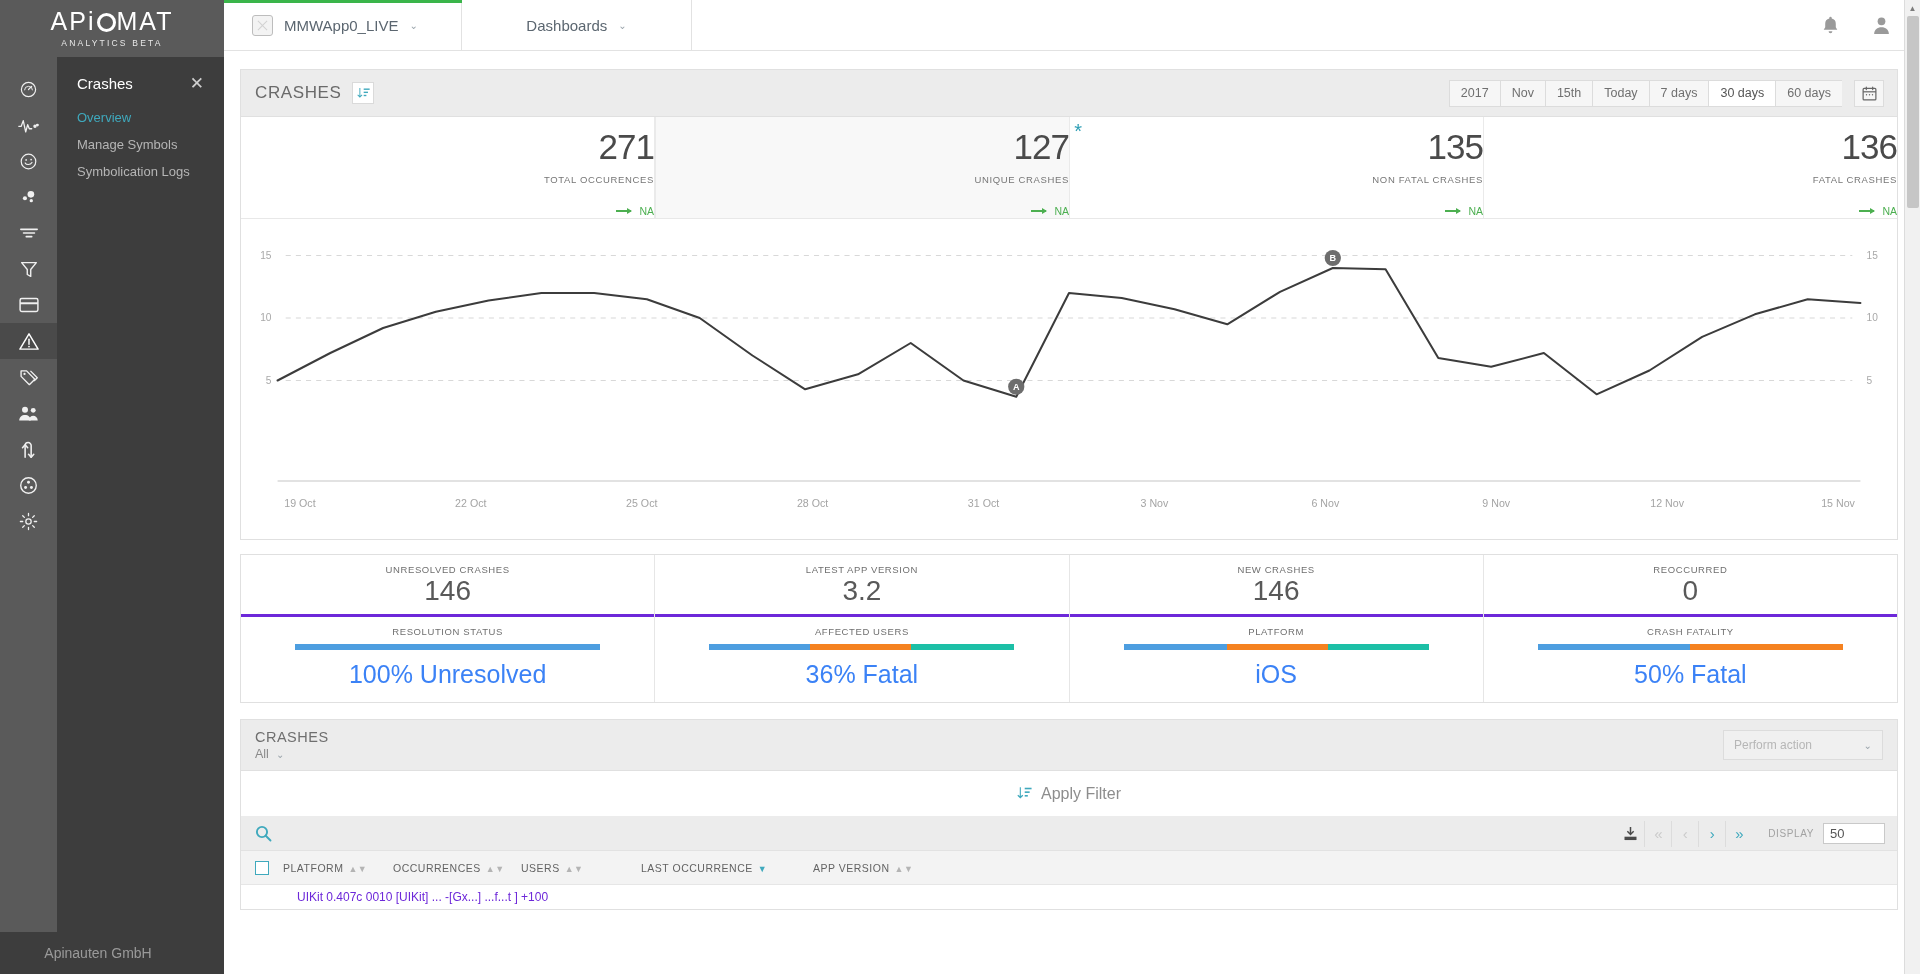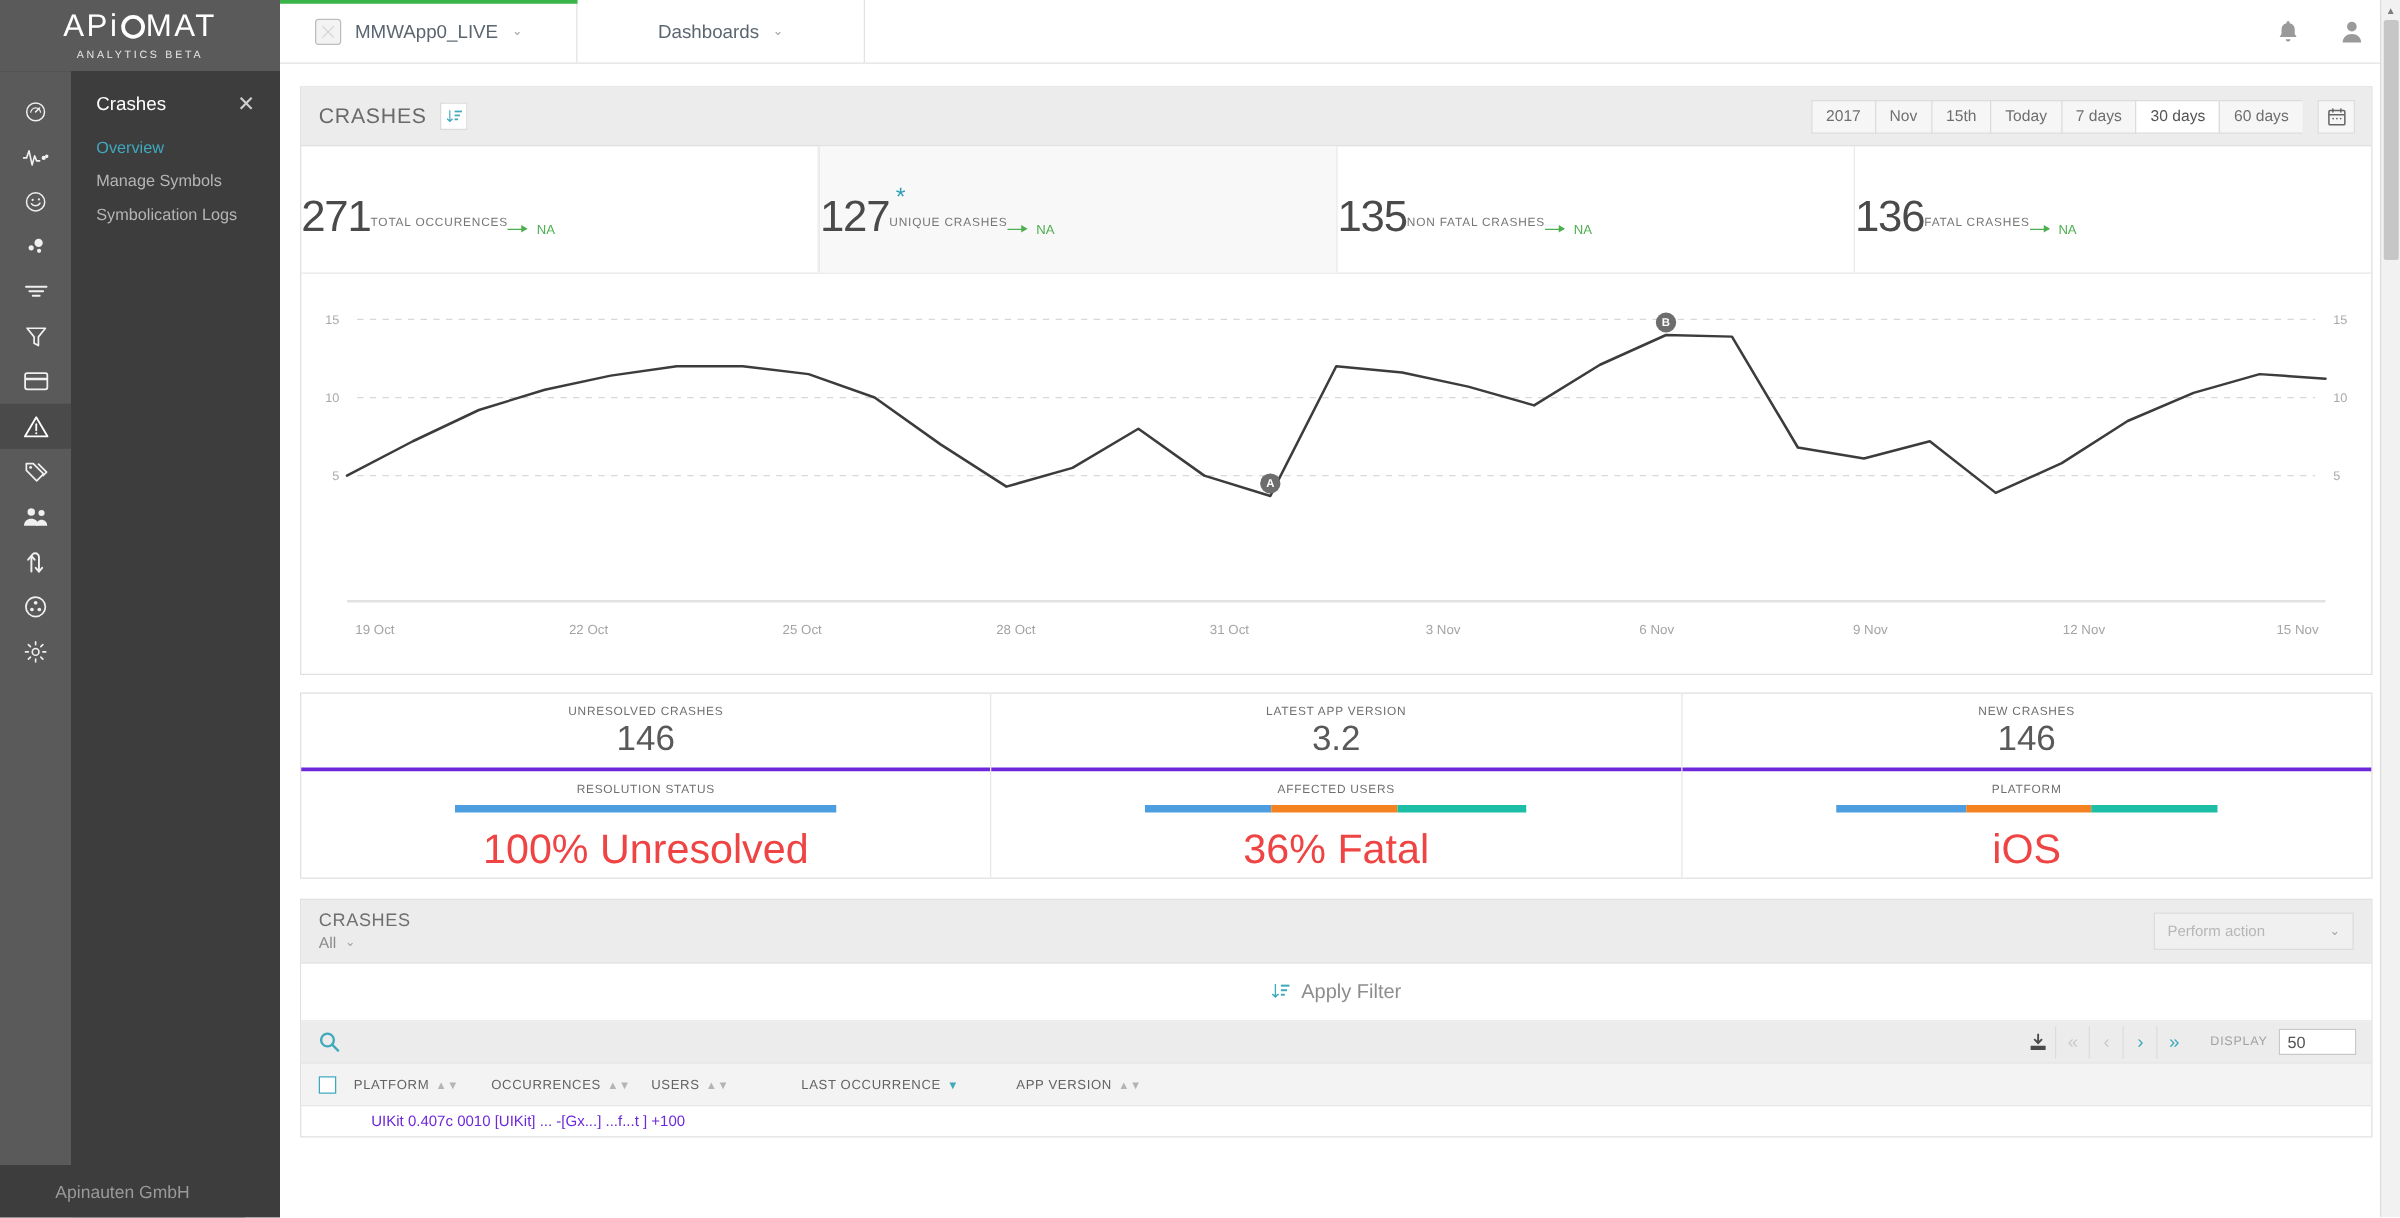--- a/index.html
+++ b/index.html
@@ -101,21 +101,21 @@
   .rb:first-child { }
   .rb:last-of-type { border-right: 1px solid #dcdcdc; }
   .rb.active { background: #fff; color: #555; }
   .calbtn { margin-left: 12px; width: 30px; height: 27px; border: 1px solid #dcdcdc; background: #f6f6f6;
             display:flex;align-items:center;justify-content:center; cursor: pointer; }
 
   
   .kpi-row { display: flex; border-bottom: 1px solid #e8e8e8; }
   .kpi {
     flex: 1; height: 101px; border-right: 1px solid #eaeaea; padding-top: 12px;
-    display: flex; flex-direction: row; align-items: center; cursor: pointer;
+    display: flex; flex-direction: column; align-items: flex-end; cursor: pointer;
   }
   .kpi:last-child { border-right: 0; }
   .kpi.selected { background: #f8f8f8; border-left: 1px solid #eaeaea; }
   .kpi-num { font-size: 35px; color: #4a4a4a; line-height: 1; font-weight: 300; letter-spacing: -1px; position: relative; }
   .kpi-num .star { position: absolute; top: -8px; right: -12px; color: #2f9fb5; font-size: 20px; }
   .kpi-label { font-size: 9.5px; color: #767676; letter-spacing: .65px; margin-top: 10px; }
   .kpi-trend { margin-top: 20px; display: flex; align-items: center; gap: 8px; font-size: 10.5px; color: #4caf50; }
   .kpi-trend .arr { display:inline-block; width: 15px; height: 1.5px; background: #4caf50; position: relative; }
   .kpi-trend .arr::after { content:""; position:absolute; right:-1px; top:-2.5px; border-left:5px solid #4caf50; border-top:3px solid transparent; border-bottom:3px solid transparent; }
 
@@ -131,21 +131,21 @@
   .stat-grid { display: flex; margin-top: 14px; border: 1px solid #e0e0e0; background: #fff; }
   .stat-col { flex: 1; border-right: 1px solid #e6e6e6; }
   .stat-col:last-child { border-right: 0; }
   .stat-top { height: 62px; border-bottom: 3px solid #6d28d9; display: flex; flex-direction: column; align-items: center; justify-content: center; }
   .stat-top .lbl { font-size: 9.5px; color: #6f6f6f; letter-spacing: .6px; }
   .stat-top .val { font-size: 28px; color: #595959; font-weight: 300; margin-top: 2px; line-height: 1; }
   .stat-bot { height: 85px; display: flex; flex-direction: column; align-items: center; padding-top: 9px; }
   .stat-bot .lbl { font-size: 9.5px; color: #6f6f6f; letter-spacing: .6px; }
   .bar { display: flex; height: 6px; width: 305px; margin-top: 7px; }
   .bar i { display: block; height: 6px; }
-  .stat-bot .big { font-size: 33px; color: #ef4444; font-weight: 300; margin-top: 10px; }
+  .stat-bot .big { font-size: 25px; color: #3b82f6; font-weight: 300; margin-top: 10px; }
 
   
   .tbl-panel { margin-top: 16px; border: 1px solid #e0e0e0; }
   .tbl-head { height: 51px; background: #ececec; border-bottom: 1px solid #e0e0e0; display: flex; align-items: center; justify-content: space-between; padding: 0 14px; }
   .tbl-head .lft .t { font-size: 14.5px; color: #6f6f6f; letter-spacing: .5px; }
   .tbl-head .lft .sel { font-size: 12.5px; color: #8a8a8a; margin-top: 2px; display:flex; gap:7px; align-items:center; cursor:pointer;}
   .perform {
     width: 160px; height: 30px; border: 1px solid #dcdcdc; background: #f0f0f0; color: #b6b6b6;
     font-size: 12px; display: flex; align-items: center; justify-content: space-between; padding: 0 10px; cursor: pointer;
   }
@@ -453,20 +453,34 @@
           <div class="stat-bot">
             <div class="lbl">PLATFORM</div>
             <div class="bar">
                 <i style="width: 34%; background: rgb(77, 158, 224);"></i>
                 <i style="width: 33%; background: rgb(245, 130, 32);"></i>
                 <i style="width: 33%; background: rgb(28, 191, 166);"></i>
               </div>
             <div class="big">iOS</div>
           </div>
         </div>
+        <div class="stat-col">
+          <div class="stat-top">
+            <div class="lbl">REOCCURRED</div>
+            <div class="val">0</div>
+          </div>
+          <div class="stat-bot">
+            <div class="lbl">CRASH FATALITY</div>
+            <div class="bar">
+                <i style="width: 50%; background: rgb(77, 158, 224);"></i>
+                <i style="width: 50%; background: rgb(245, 130, 32);"></i>
+              </div>
+            <div class="big">50% Fatal</div>
+          </div>
+        </div>
       </div>
 
       <div class="tbl-panel">
         <div class="tbl-head">
           <div class="lft">
             <div class="t">CRASHES</div>
             <div class="sel">
               <span>All</span>
               <span class="caret">⌄</span>
             </div>

